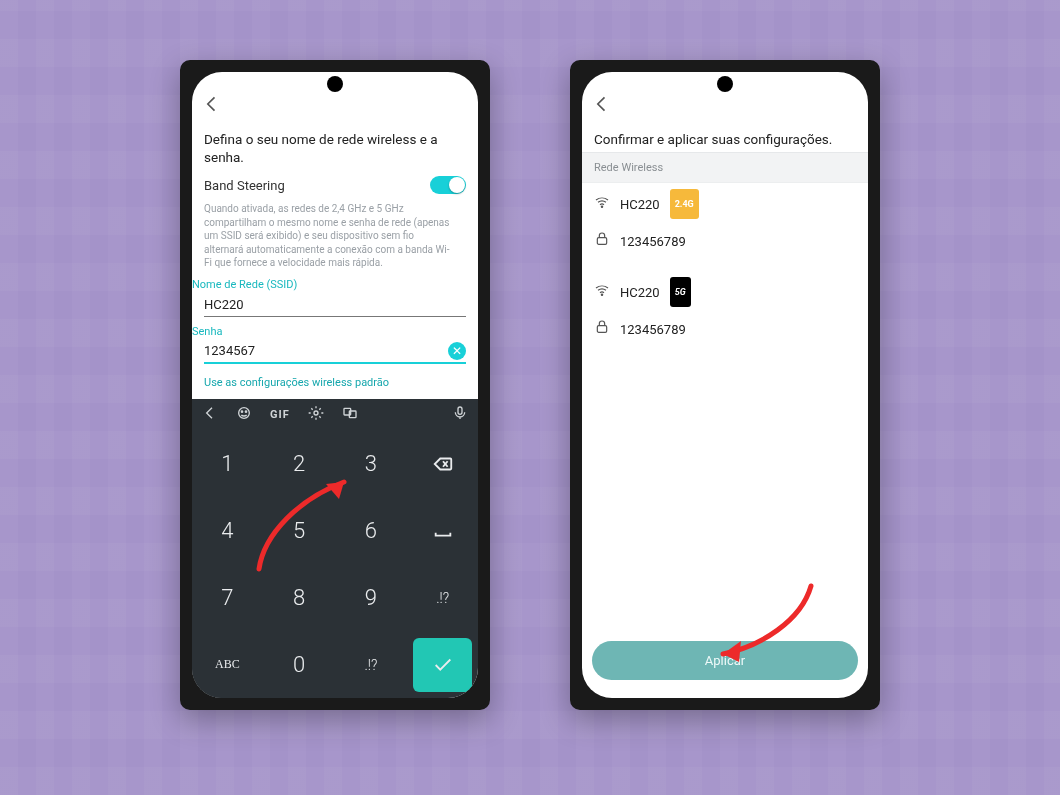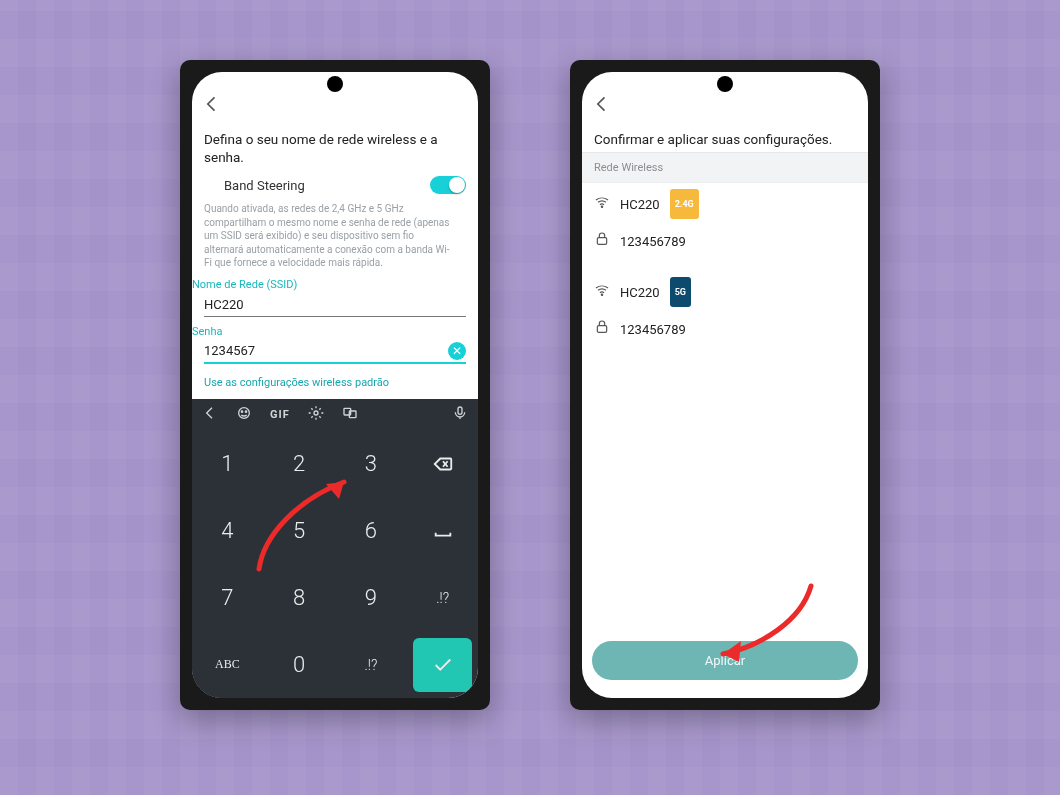--- a/index.html
+++ b/index.html
@@ -9,21 +9,21 @@
       repeating-linear-gradient(0deg, rgba(255,255,255,0.13) 0 28px, transparent 28px 56px),
       repeating-linear-gradient(90deg, rgba(255,255,255,0.13) 0 18px, transparent 18px 36px);
   }
   .phones{position:absolute;top:60px;left:0;right:0;bottom:0;display:flex;justify-content:center;gap:80px;}
   .phone{width:310px;height:650px;border:4px solid #1a1a1a;border-radius:10px;background:#1a1a1a;overflow:hidden;position:relative;box-shadow:0 10px 30px rgba(0,0,0,0.3);}
   .phone-inner{position:absolute;inset:8px;background:#fff;border-radius:30px;overflow:hidden;display:flex;flex-direction:column;}
   .cam{position:absolute;top:12px;left:50%;transform:translateX(-50%);width:16px;height:16px;border-radius:50%;background:#000;z-index:5;}
   .header{display:flex;align-items:flex-end;padding:20px 10px 6px 10px;height:52px;}
   .back svg{width:20px;height:20px;stroke:#555;stroke-width:2;fill:none;}
   .title{font-size:13.5px;color:#222;padding:6px 12px 4px 12px;line-height:1.35;}
-  .row{display:flex;align-items:center;justify-content:space-between;padding:6px 12px;margin-left:20px;}
+  .row{display:flex;align-items:center;justify-content:space-between;padding:6px 12px;}
   .toggle-label{font-size:13px;color:#333;}
   .toggle{width:36px;height:18px;border-radius:18px;background:#18d0d8;position:relative;}
   .toggle-knob{position:absolute;right:1px;top:1px;width:16px;height:16px;border-radius:50%;background:#fff;box-shadow:0 1px 2px rgba(0,0,0,0.3);}
   .desc{font-size:10px;color:#9aa0a6;line-height:1.35;padding:2px 28px 8px 12px;}
   .field-label{font-size:11px;color:#18b8be;padding:0 12px 2px 0;}
   .input-line{margin:0 12px 8px 12px;border-bottom:1px solid #777;display:flex;align-items:center;height:24px;}
   .input-line.focus{border-bottom:2px solid #18d0d8;}
   .input-val{font-size:13px;color:#222;flex:1;}
   .clear-ico{width:18px;height:18px;border-radius:50%;background:#18d0d8;color:#fff;font-size:12px;line-height:18px;text-align:center;}
   .link{font-size:11px;color:#16a7ad;padding:4px 12px 10px 12px;}
@@ -35,21 +35,21 @@
   .key.abc{font-size:12px;font-family:Liberation Serif, serif;}
   .key.accent{background:#22c7b4;border-radius:6px;margin:6px;}
   .key svg{width:22px;height:22px;fill:none;stroke:#eaecee;stroke-width:2;}
   
   .section-head{font-size:11px;color:#8a8f93;background:#f2f3f4;padding:8px 12px;border-top:1px solid #e6e8ea;border-bottom:1px solid #eceeef;}
   .net-row{display:flex;align-items:center;gap:10px;padding:6px 12px;}
   .net-row svg{width:16px;height:16px;fill:none;stroke:#555;stroke-width:1.8;}
   .net-name{font-size:13px;color:#222;}
   .badge{font-size:9px;font-weight:700;color:#fff;border-radius:3px;padding:10px 5px;}
   .badge.b24{background:#f6b93b;}
-  .badge.b5g{background:#0c4a6e;}
+  .badge.b5g{background:#000000;font-style:italic;}
   .r-spacer{flex:1}
   .btn-apply{margin:0 10px 18px 10px;height:39px;border-radius:20px;background:#6eb6b4;color:#eef9f9;font-size:13px;display:flex;align-items:center;justify-content:center;}
   .arrow{position:absolute;pointer-events:none;}
 </style>
 </head>
 <body>
 <div class="bg-pattern"></div>
 
 <div class="phones">
 

